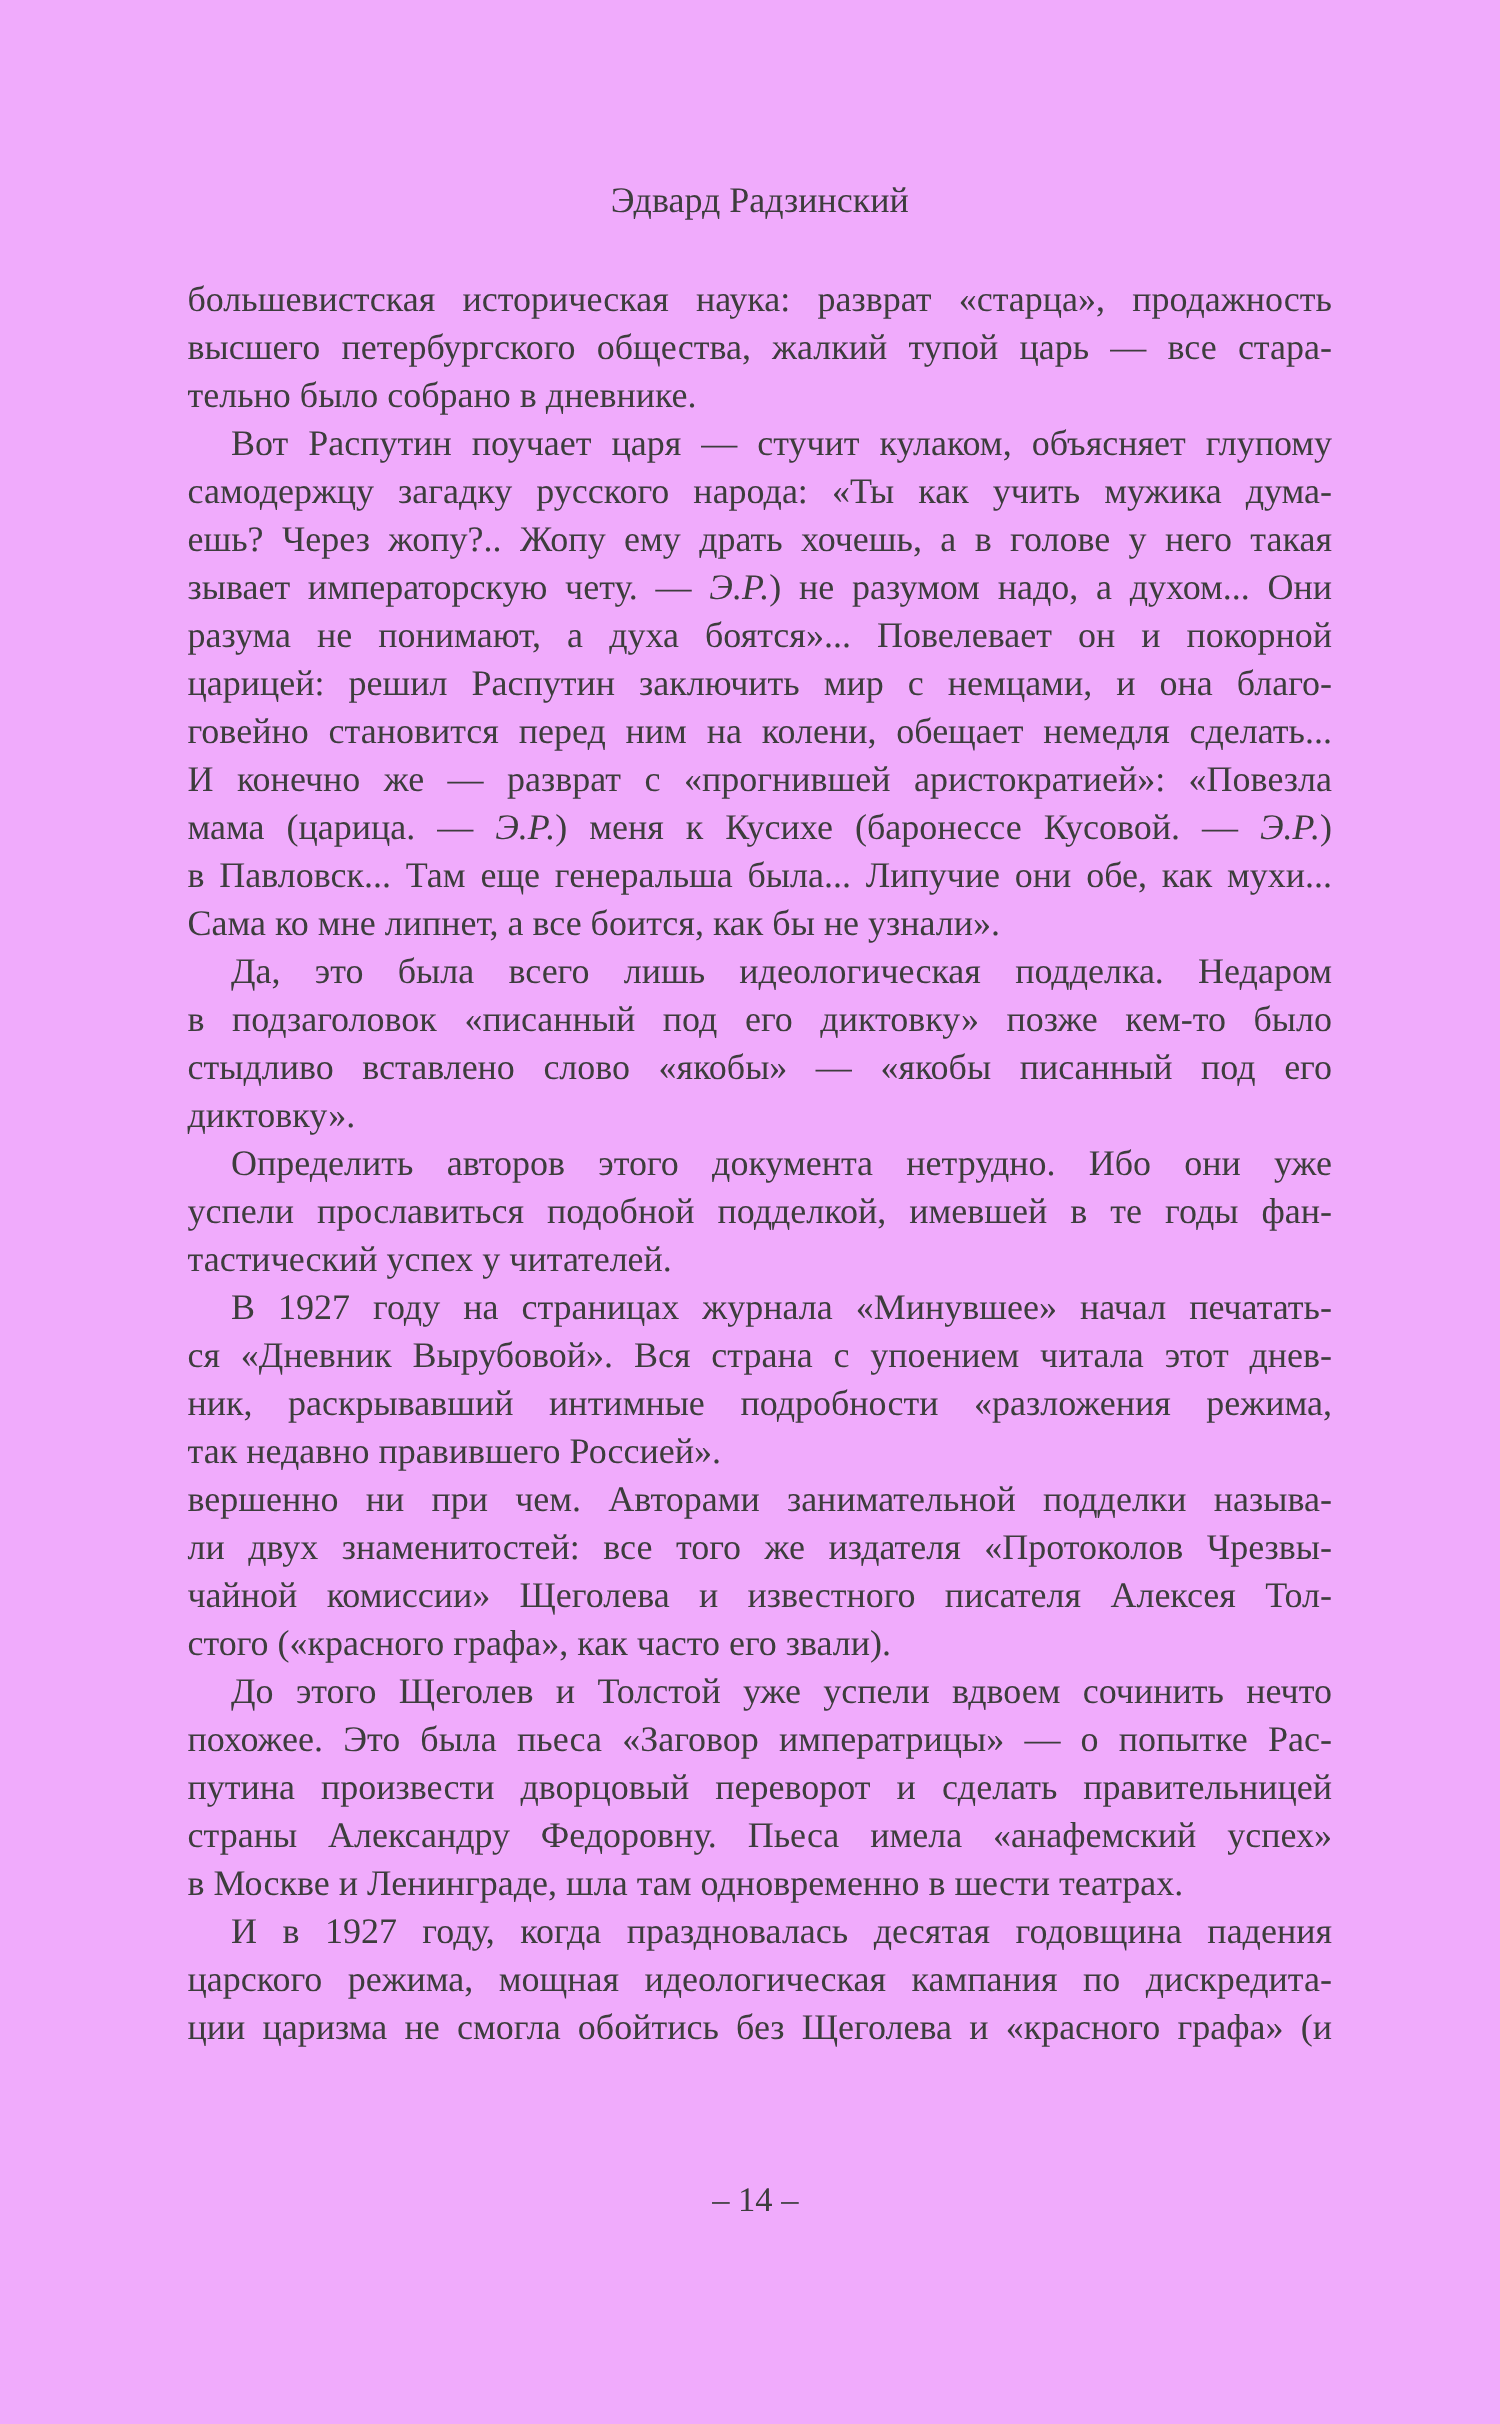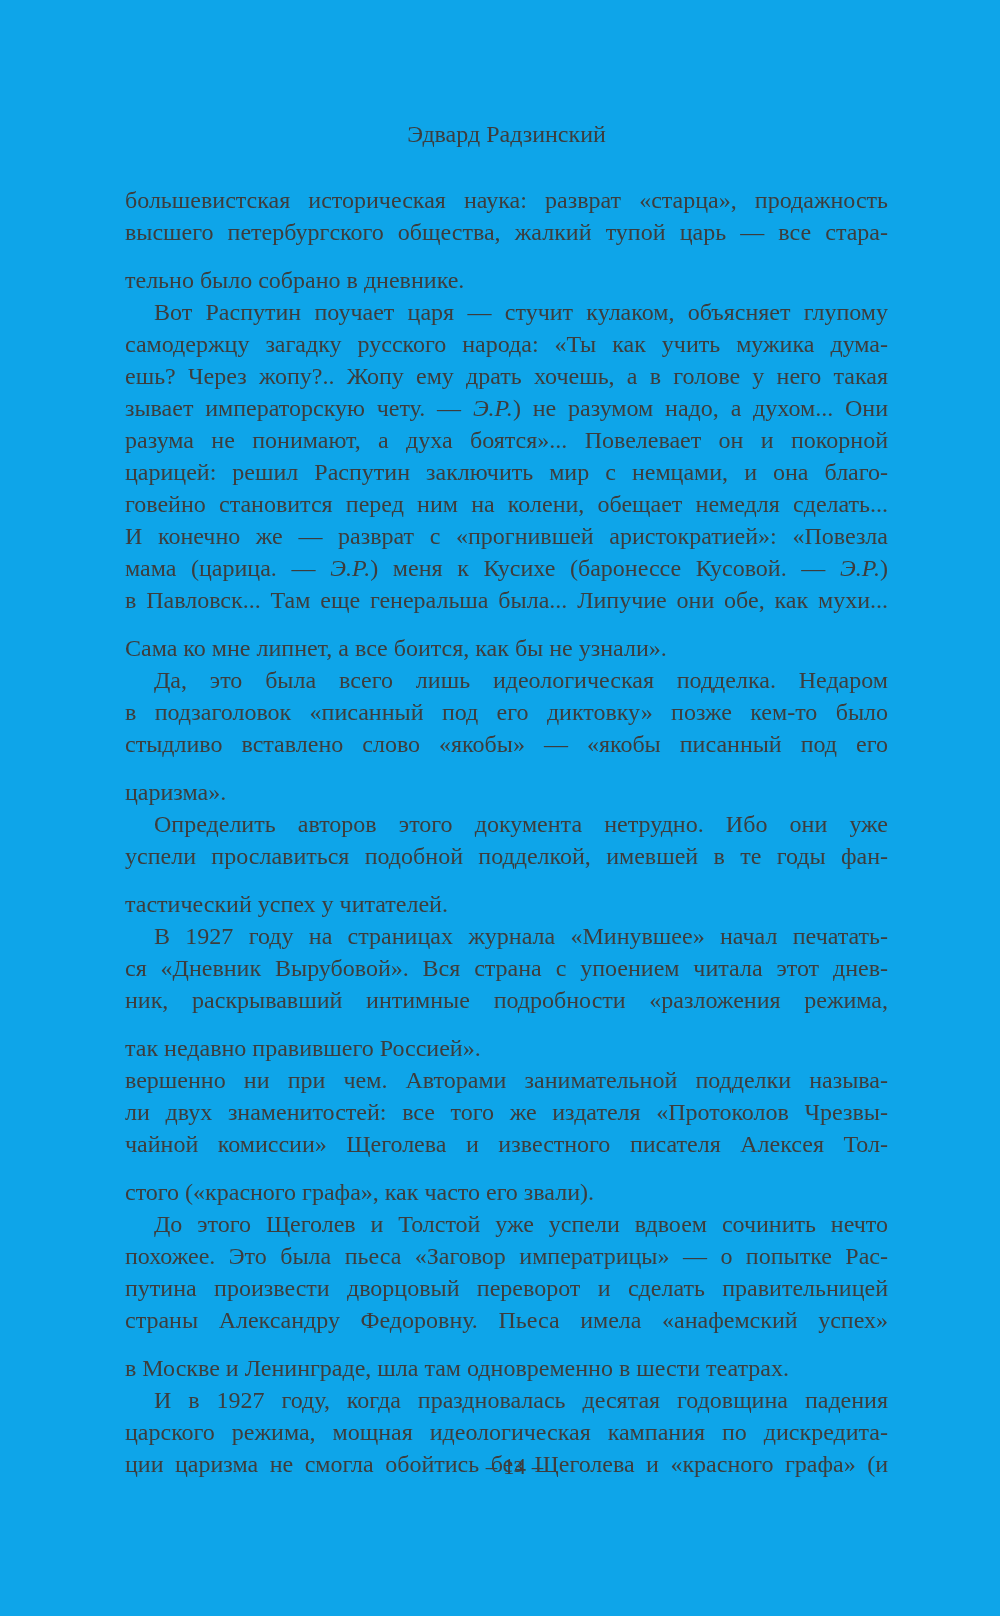--- a/index.html
+++ b/index.html
@@ -13,21 +13,21 @@
     position: relative;
     font-family: "Liberation Serif", "DejaVu Serif", serif;
     color: #3d3d3d;
     overflow: hidden;
   }
   .page {
     position: absolute;
     left: 0; top: 0;
     width: 1000px;
     height: 1616px;
-    background: #0ea5e9;
+    background: #f0abfc;
   }
   .running-head {
     position: absolute;
     left: 125px;
     top: 119px;
     width: 763px;
     text-align: center;
     font-size: 24px;
     line-height: 30px;
   }
@@ -42,27 +42,26 @@
     line-height: 32px;
     height: 32px;
     text-align: justify;
     text-align-last: justify;
   }
   .line.indent {
     text-indent: 29px;
   }
   .line.para-end {
     text-align-last: left;
-    margin-top: 16px;
   }
   .line i {
   }
   .page-number {
     position: absolute;
-    left: 133px;
+    left: 122px;
     top: 1452px;
     width: 763px;
     text-align: center;
     font-size: 23px;
     line-height: 30px;
   }
 </style>
 </head>
 <body>
 
@@ -85,21 +84,21 @@
         <div class="line">говейно становится перед ним на колени, обещает немедля сделать...</div>
         <div class="line">И конечно же — разврат с «прогнившей аристократией»: «Повезла</div>
         <div class="line">мама (царица. — <i>Э.Р.</i>) меня к Кусихе (баронессе Кусовой. — <i>Э.Р.</i>)</div>
         <div class="line">в Павловск... Там еще генеральша была... Липучие они обе, как мухи...</div>
         <div class="line para-end">Сама ко мне липнет, а все боится, как бы не узнали».</div>
       </div>
       <div class="paragraph">
         <div class="line indent">Да, это была всего лишь идеологическая подделка. Недаром</div>
         <div class="line">в подзаголовок «писанный под его диктовку» позже кем-то было</div>
         <div class="line">стыдливо вставлено слово «якобы» — «якобы писанный под его</div>
-        <div class="line para-end">царизма».</div>
+        <div class="line para-end">диктовку».</div>
       </div>
       <div class="paragraph">
         <div class="line indent">Определить авторов этого документа нетрудно. Ибо они уже</div>
         <div class="line">успели прославиться подобной подделкой, имевшей в те годы фан-</div>
         <div class="line para-end">тастический успех у читателей.</div>
       </div>
       <div class="paragraph">
         <div class="line indent">В 1927 году на страницах журнала «Минувшее» начал печатать-</div>
         <div class="line">ся «Дневник Вырубовой». Вся страна с упоением читала этот днев-</div>
         <div class="line">ник, раскрывавший интимные подробности «разложения режима,</div>

